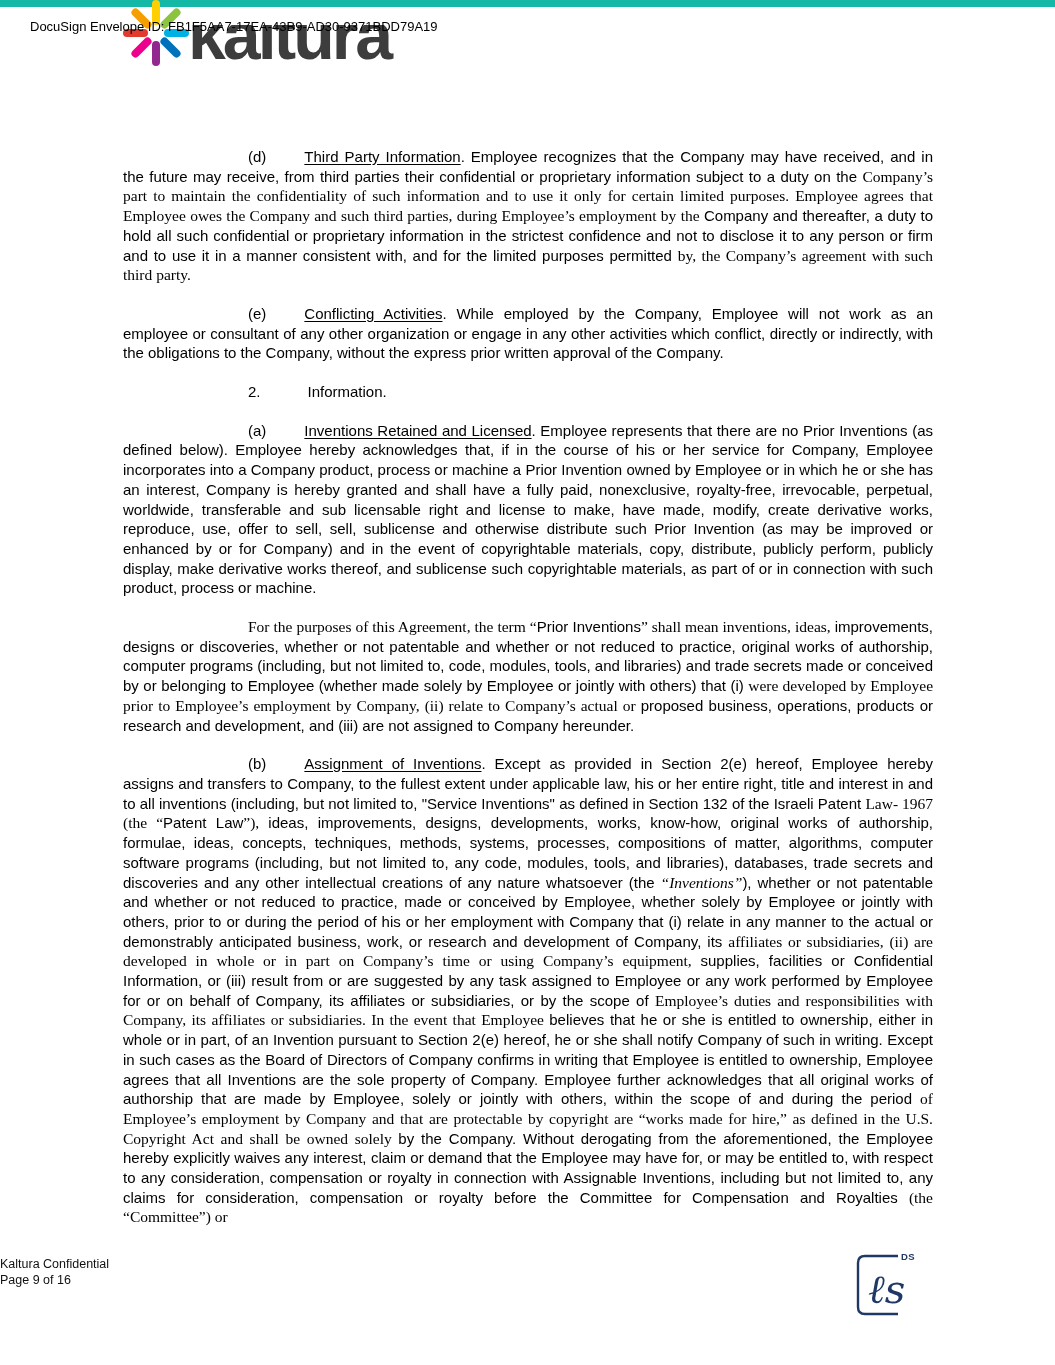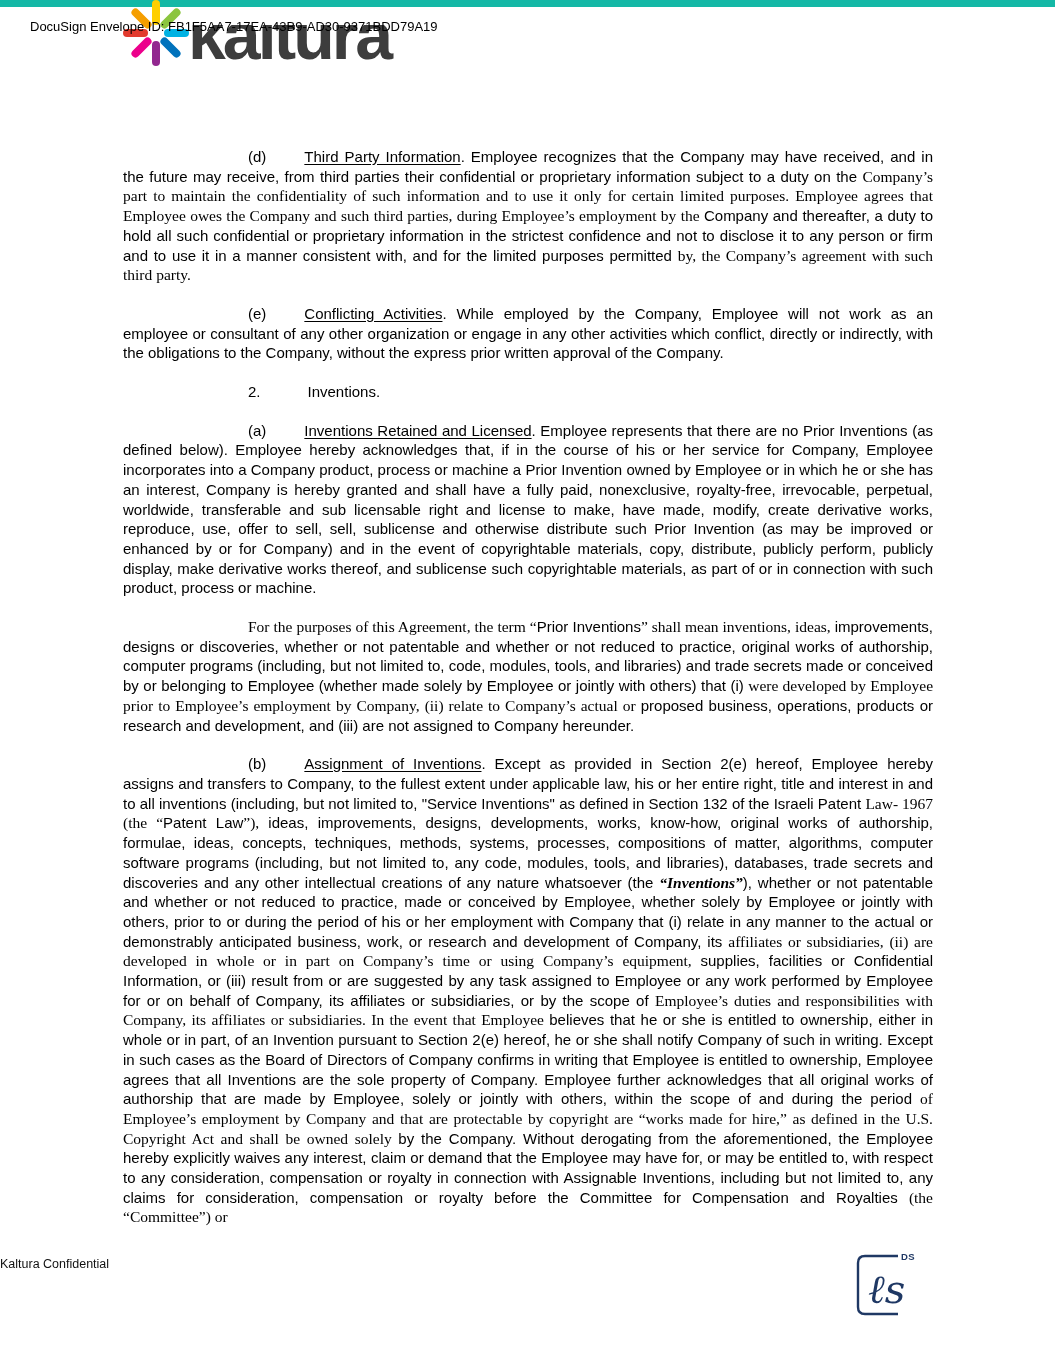--- a/index.html
+++ b/index.html
@@ -11,21 +11,21 @@
   .docusign-id{position:absolute;left:30px;top:12px;font-size:13px;color:#000;z-index:10;white-space:nowrap;}
   .logo-icon{position:absolute;left:122px;top:-8px;z-index:1;}
   .logo-word-clip{position:absolute;left:188px;top:18px;width:330px;height:56px;overflow:hidden;z-index:1;}
   .logo-word{position:relative;top:-30px;font-size:68px;font-weight:bold;letter-spacing:-3px;line-height:80px;font-family:"Liberation Sans",sans-serif;}
   .doc{position:absolute;left:123px;top:140px;width:810px;font-size:15px;line-height:19.7px;color:#000000;}
   .doc p{margin:0 0 19px 0;text-align:justify;}
   .doc p.indent{text-indent:125px;}
   .gap{display:inline-block;}
   .u{text-decoration:underline;text-underline-offset:2px;}
   .serif{font-family:"Liberation Serif","DejaVu Serif",serif;font-size:15.5px;}
-  .bi{font-family:"Liberation Serif","DejaVu Serif",serif;font-weight:bold;font-style:italic;font-size:15.5px;}
+  .bi{font-family:"Liberation Serif","DejaVu Serif",serif;font-weight:normal;font-style:italic;font-size:15.5px;}
   .footer{position:absolute;left:0;width:100%;top:1249px;text-align:left;font-size:12.5px;line-height:16px;color:#111;}
   .stamp{position:absolute;left:852px;top:1242px;}
 </style>
 </head>
 <body>
 
 <div class="page">
 
   <div class="docusign-id">DocuSign Envelope ID: FB1F5AA7-17EA-43B9-AD30-9371BDD79A19</div>
 
@@ -40,28 +40,29 @@
     <line class="ray" x1="25.5" y1="42.5" x2="13.5" y2="54.5" stroke-width="8" stroke-linecap="round" stroke="#ec008c"></line>
   </svg>
 
   <div class="logo-word-clip">
     <div class="logo-word" style="color: rgb(61, 61, 61);">kaltura</div>
   </div>
 
   <div class="doc">
       <p class="indent"><span class="">(d)</span><span class="gap" style="width: 38px;"></span><span class="u">Third Party Information</span><span class="">.  Employee recognizes that the Company may have received, and in the future may receive, from third parties their confidential or proprietary information subject to a duty on the </span><span class="serif">Company’s part to maintain the confidentiality of such information and to use it only for certain limited purposes. Employee agrees that Employee owes the Company and such third parties, during Employee’s employment by the </span><span class="">Company and thereafter, a duty to hold all such confidential or proprietary information in the strictest confidence and not to disclose it to any person or firm and to use it in a manner consistent with, and for the limited purposes permitted </span><span class="serif">by, the Company’s agreement with such third party.</span></p>
       <p class="indent"><span class="">(e)</span><span class="gap" style="width: 38px;"></span><span class="u">Conflicting Activities</span><span class="">.  While employed by the Company, Employee will not work as an employee or consultant of any other organization or engage in any other activities which conflict, directly or indirectly, with the obligations to the Company, without the express prior written approval of the Company.</span></p>
-      <p class="indent"><span class="">2.</span><span class="gap" style="width: 47px;"></span><span class="">Inventions.</span></p>
+      <p class="indent"><span class="">2.</span><span class="gap" style="width: 47px;"></span><span class="">Information.</span></p>
       <p class="indent"><span class="">(a)</span><span class="gap" style="width: 38px;"></span><span class="u">Inventions Retained and Licensed</span><span class="">. Employee represents that there are no Prior Inventions (as defined below).  Employee hereby acknowledges that, if in the course of his or her service for Company, Employee incorporates into a Company product, process or machine a Prior Invention owned by Employee or in which he or she has an interest, Company is hereby granted and shall have a fully paid, nonexclusive, royalty-free, irrevocable, perpetual, worldwide, transferable and sub licensable right and license to make, have made, modify, create derivative works, reproduce, use, offer to sell, sell, sublicense and otherwise distribute such Prior Invention (as may be improved or enhanced by or for Company) and in the event of copyrightable materials, copy, distribute, publicly perform, publicly display, make derivative works thereof, and sublicense such copyrightable materials, as part of or in connection with such product, process or machine.</span></p>
       <p class="indent"><span class="serif">For the purposes of this Agreement, the term “</span><span class="">Prior Inventions</span><span class="serif">” shall mean inventions, ideas, </span><span class="">improvements, designs or discoveries, whether or not patentable and whether or not reduced to practice, original works of authorship, computer programs (including, but not limited to, code, modules, tools, and libraries)  and trade secrets made or conceived by or belonging to Employee (whether made solely by Employee or jointly with others) that (i) </span><span class="serif">were developed by Employee prior to Employee’s employment by Company, (ii) relate to Company’s actual or </span><span class="">proposed business, operations, products or research and development, and (iii) are not assigned to Company hereunder.</span></p>
       <p class="indent"><span class="">(b)</span><span class="gap" style="width: 38px;"></span><span class="u">Assignment of Inventions</span><span class="">.  Except as provided in Section 2(e) hereof, Employee hereby assigns and transfers to Company, to the fullest extent under applicable law, his or her entire right, title and interest in and to all inventions (including, but not limited to, "Service Inventions" as defined in Section 132 of the Israeli Patent </span><span class="serif">Law- 1967 (the “</span><span class="">Patent Law</span><span class="serif">”), </span><span class="">ideas, improvements, designs, developments, works, know-how, original works of authorship, formulae, ideas, concepts, techniques, methods, systems, processes, compositions of matter, algorithms, computer software programs (including, but not limited to, any code, modules, tools, and libraries), databases, trade secrets and discoveries and any other intellectual creations of any nature whatsoever (the </span><span class="bi">“Inventions”</span><span class="">), whether or not patentable and whether or not reduced to practice, made or conceived by Employee, whether solely by Employee or jointly with others, prior to or during the period of his or her employment with Company that (i) relate in any manner to the actual or demonstrably anticipated business, work, or research and development of Company, its </span><span class="serif">affiliates or subsidiaries, (ii) are developed in whole or in part on Company’s time or using Company’s equipment, </span><span class="">supplies, facilities or Confidential Information, or (iii) result from or are suggested by any task assigned to Employee or any work performed by Employee for or on behalf of Company, its affiliates or subsidiaries, or by the scope of </span><span class="serif">Employee’s duties and responsibilities with Company, its affiliates or subsidiaries.  In the event that Employee </span><span class="">believes that he or she is entitled to ownership, either in whole or in part, of an Invention pursuant to Section 2(e) hereof, he or she shall notify Company of such in writing.  Except in such cases as the Board of Directors of Company confirms in writing that Employee is entitled to ownership, Employee agrees that all Inventions are the sole property of Company.  Employee further acknowledges that all original works of authorship that are made by Employee, solely or jointly with others, within the scope of and during the period </span><span class="serif">of Employee’s employment by Company and that are protectable by copyright are “works made for hire,” as defined in the U.S. Copyright Act and shall be owned solely </span><span class="">by the Company. Without derogating from the aforementioned, the Employee hereby explicitly waives any interest, claim or demand that the Employee may have for, or may be entitled to, with respect to any consideration, compensation or royalty in connection with Assignable Inventions, including but not limited to, any claims for consideration, compensation or royalty before the Committee for Compensation and Royalties </span><span class="serif">(the “Committee”) or</span></p>
     </div>
 
   <div class="footer">
     <div>Kaltura Confidential</div>
+    <div>Page 9 of 16</div>
   </div>
 
   <svg class="stamp" width="74" height="74" viewBox="0 0 74 74" style="color: rgb(31, 56, 100);">
     <path d="M46 7 H13 Q6 7 6 14 V58 Q6 65 13 65 H46" fill="none" stroke="currentColor" stroke-width="2.4"></path>
     <text x="49" y="11" font-size="9.5" font-weight="bold" letter-spacing="0.5" fill="currentColor" font-family="Liberation Sans, sans-serif">DS</text>
     <text x="16" y="54" font-size="40" font-style="italic" fill="currentColor" font-family="DejaVu Serif, serif">ℓs</text>
   </svg>
 
 </div>
 

